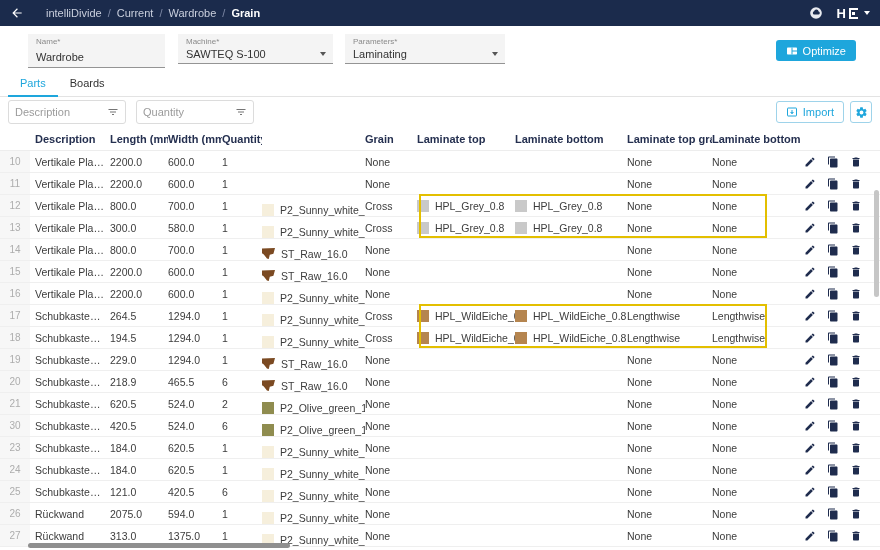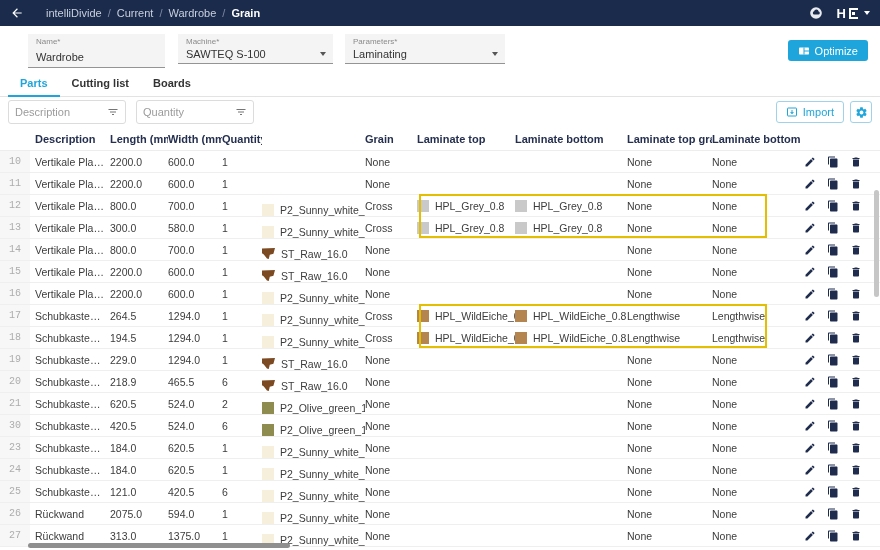--- a/index.html
+++ b/index.html
@@ -15,38 +15,38 @@
   .crumb { color:#c9cfdd; }
   .crumb-sep { color:#7d88a5; }
   .crumb-current { color:#fff; font-weight:bold; }
   .topbar-right { margin-left:auto; display:flex; align-items:center; gap:14px; }
   .logo { display:flex; align-items:center; gap:2px; font-weight:bold; font-size:13px; color:#fff; cursor:pointer; }
   .logo-g { display:inline-block; width:9px; height:11px; border:2px solid #fff; border-right:none; position:relative; margin-left:1px; }
   .logo-dot { position:absolute; left:1px; top:2px; width:3px; height:3px; background:#fff; }
   .caret { width:0; height:0; border-left:3.5px solid transparent; border-right:3.5px solid transparent; border-top:4px solid #fff; margin-left:4px; }
 
   
-  .form-row { display:flex; align-items:flex-start; padding:8px 12px 6px 28px; height:46px; }
+  .form-row { display:flex; align-items:flex-start; padding:8px 24px 6px 28px; height:46px; }
   .field { background:#f4f4f4; border-bottom:1px solid #949494; padding:3px 8px 2px; position:relative; }
   .field .flabel { font-size:8px; color:#8a8a8a; display:block; line-height:10px; }
   .field .fvalue { font-size:11px; color:#333; border:none; background:transparent; outline:none;
     width:100%; height:14px; font-family:"Liberation Sans", sans-serif; }
   .field .fvalue-text { font-size:11px; color:#333; line-height:14px; display:block; }
   .f-name { width:137px; margin-right:13px; }
   .f-machine { width:155px; margin-right:12px; }
   .f-params { width:160px; }
   .sel-caret { position:absolute; right:7px; bottom:7px; width:0; height:0;
     border-left:3.5px solid transparent; border-right:3.5px solid transparent; border-top:4px solid #555; }
   .optimize-btn { margin-left:auto; margin-top:6px; background:#1ea6dc; color:#fff; border:none;
     border-radius:3px; height:21px; padding:0 10px; font-size:11px; display:flex; align-items:center;
     gap:5px; cursor:pointer; font-family:"Liberation Sans", sans-serif; }
 
   
   .tabs { display:flex; border-bottom:1px solid #e3e3e3; padding-left:8px; height:25px; }
-  .tab { padding:5px 12px 0; font-size:11px; font-weight:bold; color:#333; cursor:pointer; height:25px; }
+  .tab { padding:5px 12px 0; font-size:11px; font-weight:normal; color:#333; cursor:pointer; height:25px; }
   .tab.active { color:#1ea6dc; border-bottom:2px solid #1ea6dc; }
 
   
   .filter-row { display:flex; align-items:center; padding:5px 8px; height:30px; }
   .filter-box { display:flex; align-items:center; border:1px solid #dcdcdc; border-radius:3px;
     height:24px; width:118px; padding:0 6px; margin-right:10px; background:#fff; }
   .filter-box input { border:none; outline:none; flex:1; font-size:11px; color:#444; min-width:0;
     font-family:"Liberation Sans", sans-serif; }
   .filter-box input::placeholder { color:#9b9b9b; }
   .filter-right { margin-left:auto; display:flex; align-items:flex-end; gap:6px; }
@@ -56,21 +56,21 @@
   .gear-btn { width:22px; height:22px; border:1px solid #9ed3ea; border-radius:3px; background:#fff;
     display:flex; align-items:center; justify-content:center; cursor:pointer; }
 
   
   .thead { display:flex; height:24px; align-items:center; border-bottom:1px solid #ededed; }
   .thead .cell { font-weight:bold; font-size:11px; color:#253050; }
   .tbody { position:relative; }
   .trow { display:flex; height:22px; border-bottom:1px solid #efefef; background:#fff; }
   .cell { display:flex; align-items:center; overflow:hidden; white-space:nowrap; padding-right:4px;
     font-size:10.5px; color:#3c3c3c; height:100%; flex:none; }
-  .c-num { width:30px; justify-content:center; background:#f7f7f7; color:#adadad; font-size:10px; padding-right:0;font-family:Liberation Mono, monospace; }
+  .c-num { width:30px; justify-content:center; background:#f7f7f7; color:#adadad; font-size:10px; padding-right:0; }
   .thead .c-num { background:transparent; }
   .c-desc { width:78px; padding-left:5px; text-overflow:ellipsis; display:block; line-height:22px; }
   .thead .c-desc { display:flex; line-height:normal; }
   .c-len { width:60px; padding-left:2px; }
   .c-wid { width:54px; }
   .c-qty { width:40px; }
   .c-mat { width:103px;margin-top:48px; }
   .c-grain { width:52px; }
   .c-lamtop { width:98px; }
   .c-lambot { width:112px; }
@@ -146,21 +146,20 @@
             <line x1="12" y1="5" x2="12" y2="19" stroke="#1ea6dc" stroke-width="2"></line>
             <line x1="12" y1="12" x2="22" y2="12" stroke="#1ea6dc" stroke-width="2"></line>
           </svg>
       </span>
       <span>Optimize</span>
     </button>
   </div>
 
   <div class="tabs">
     <div class="tab active">Parts</div>
-    <div class="tab">Cutting list</div>
     <div class="tab">Boards</div>
   </div>
 
   <div class="filter-row">
     <div class="filter-box">
       <input placeholder="Description" style="">
       <span style="display:flex;">
         <svg width="12" height="12" viewBox="0 0 24 24" fill="#757575">
             <path d="M10 18h4v-2h-4v2zM3 6v2h18V6H3zm3 7h12v-2H6v2z"></path>
           </svg>

